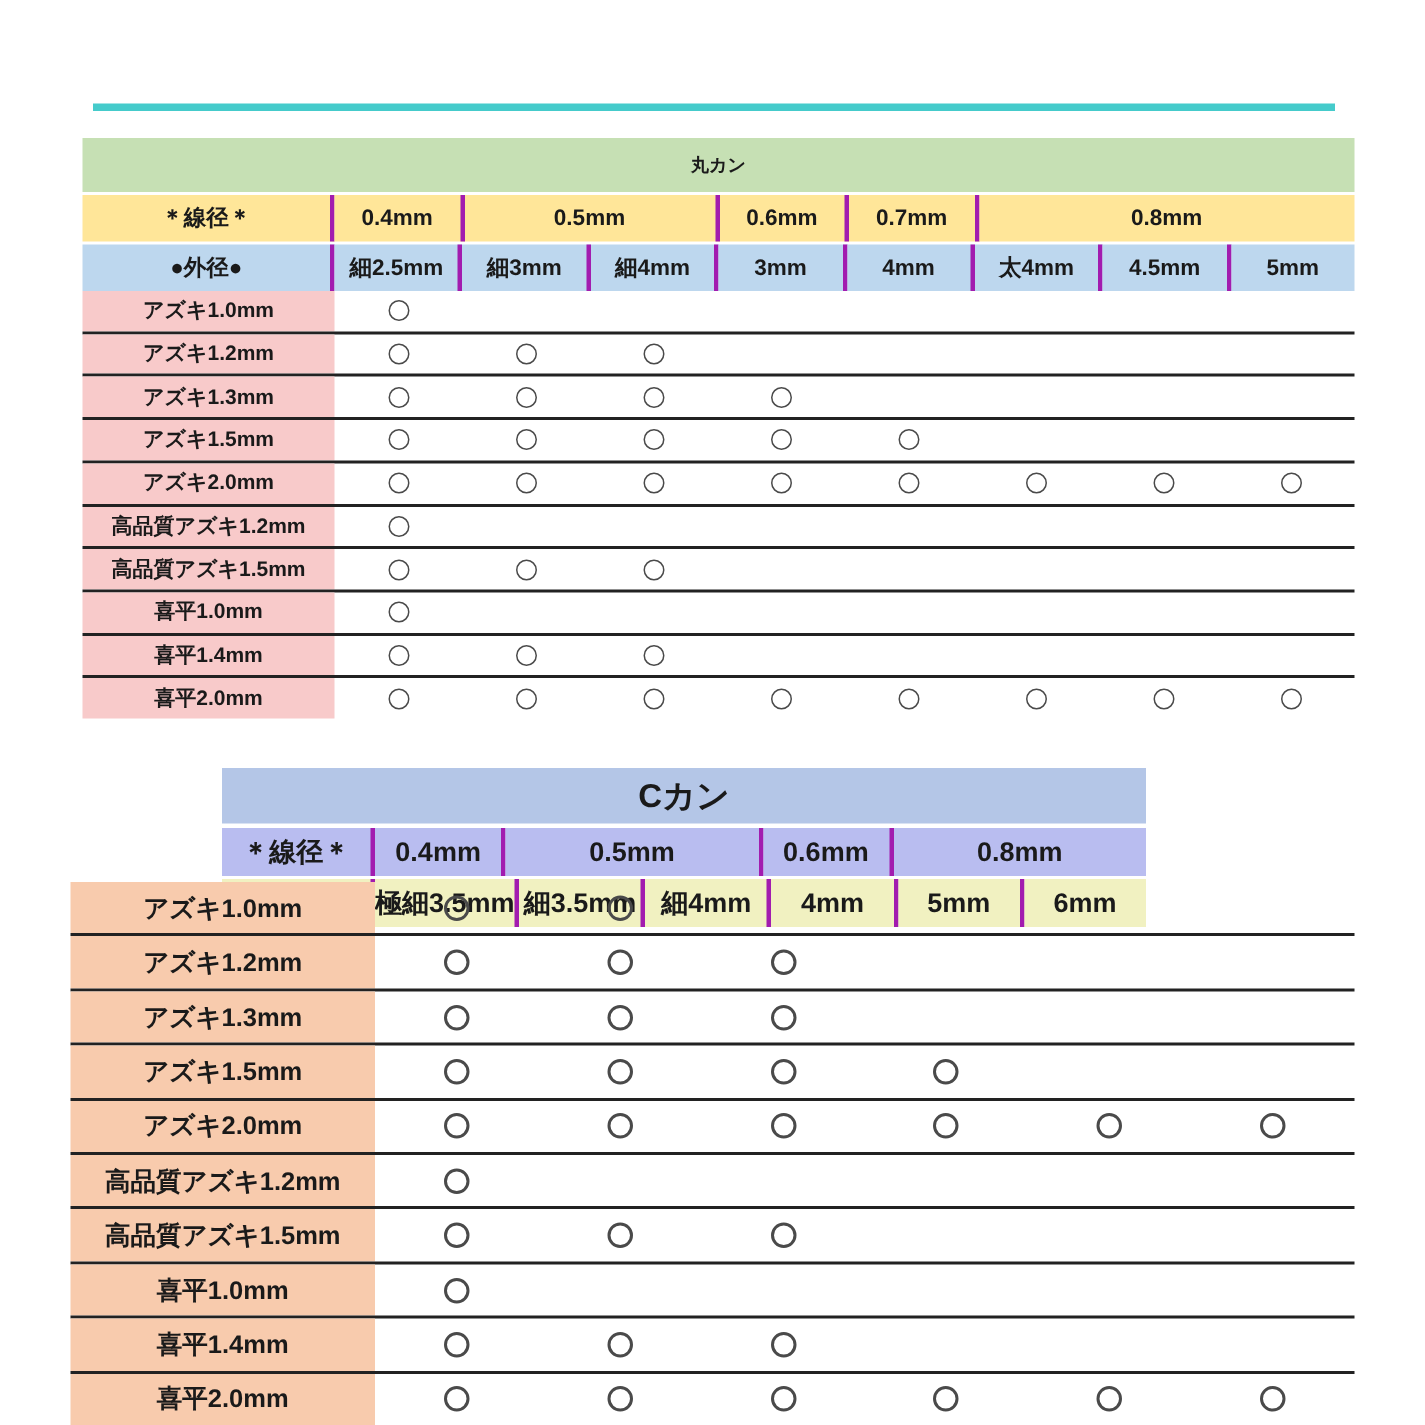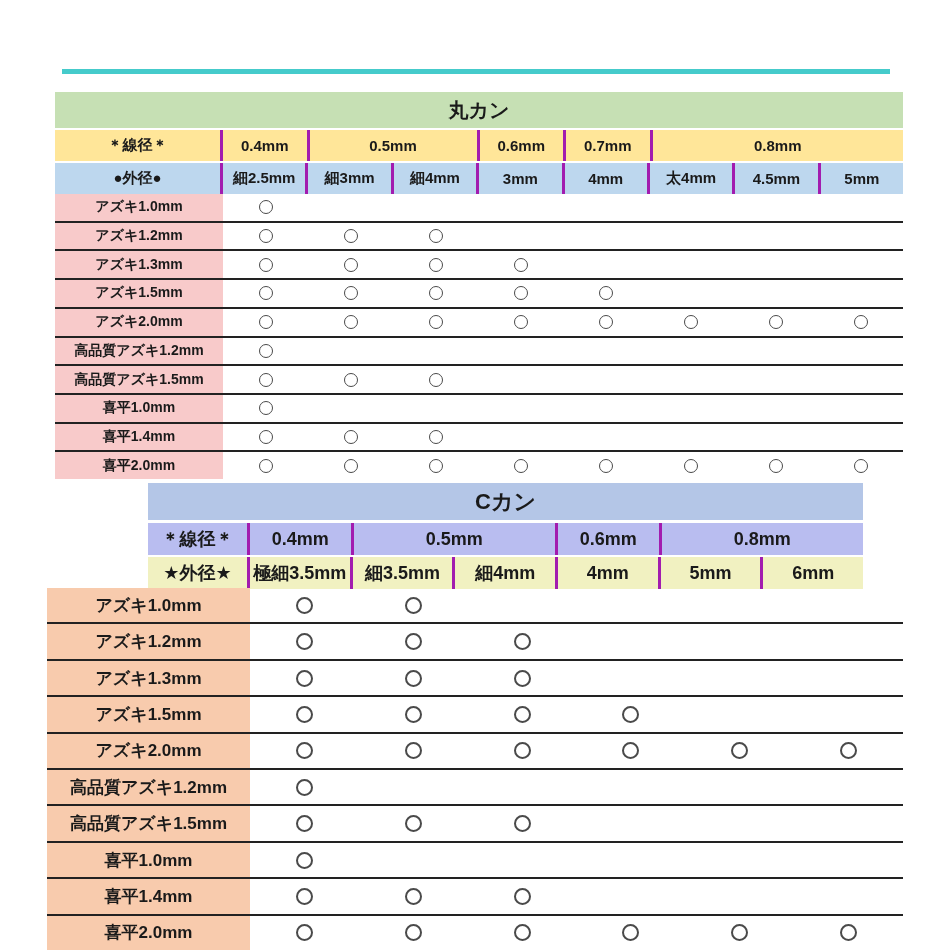--- a/index.html
+++ b/index.html
@@ -41,32 +41,32 @@
   .brow.sep{border-top:2px solid var(--row-line,#222222);}
   .blabel{
     flex:none;display:flex;align-items:center;justify-content:center;
     font-weight:bold;white-space:nowrap;
   }
   .bcell{flex:1;display:flex;align-items:center;justify-content:center;}
   .ring{box-sizing:border-box;border-radius:50%;background:transparent;}
 
   
   .t1{position:absolute;left:55px;top:92px;width:848px;}
-  .t1 .ttitle{height:36px;margin-bottom:2px;font-size:20px;background:var(--marukan-header-bg,#c6e0b4);}
+  .t1 .ttitle{height:36px;margin-bottom:2px;font-size:12px;background:var(--marukan-header-bg,#c6e0b4);}
   .t1 .hrow{height:31px;font-size:15px;}
   .t1 .hrow.wire{margin-bottom:2px;}
   .t1 .wire .hcell{background:var(--marukan-wire-bg,#ffe699);}
   .t1 .outer .hcell{background:var(--marukan-outer-bg,#bdd7ee);}
   .t1 .hlabel{width:168px;}
   .t1-body{position:absolute;left:55px;top:194px;width:848px;height:285px;font-size:14px;}
   .t1-body .blabel{width:168px;background:var(--marukan-label-bg,#f8caca);}
   .t1-body .ring{width:14px;height:14px;border:1.5px solid var(--circle,#4a4a4a);}
 
   
-  .t2h{position:absolute;left:148px;top:483px;width:715px;}
+  .t2h{position:absolute;left:148px;top:512px;width:616px;}
   .t2h .ttitle{height:37px;margin-bottom:3px;font-size:22px;background:var(--ckan-header-bg,#b4c6e7);}
   .t2h .hrow{height:32px;font-size:18px;}
   .t2h .hrow.wire{margin-bottom:2px;}
   .t2h .wire .hcell{background:var(--ckan-wire-bg,#b9bdf0);}
   .t2h .outer .hcell{background:var(--ckan-outer-bg,#f1f1c1);}
   .t2h .hlabel{width:102px;}
   .t2-body{position:absolute;left:47px;top:588px;width:856px;height:362px;font-size:17px;}
   .t2-body .blabel{width:203px;background:var(--ckan-label-bg,#f8cbad);}
   .t2-body .ring{width:17px;height:17px;border:2px solid var(--circle,#4a4a4a);}
 </style>

